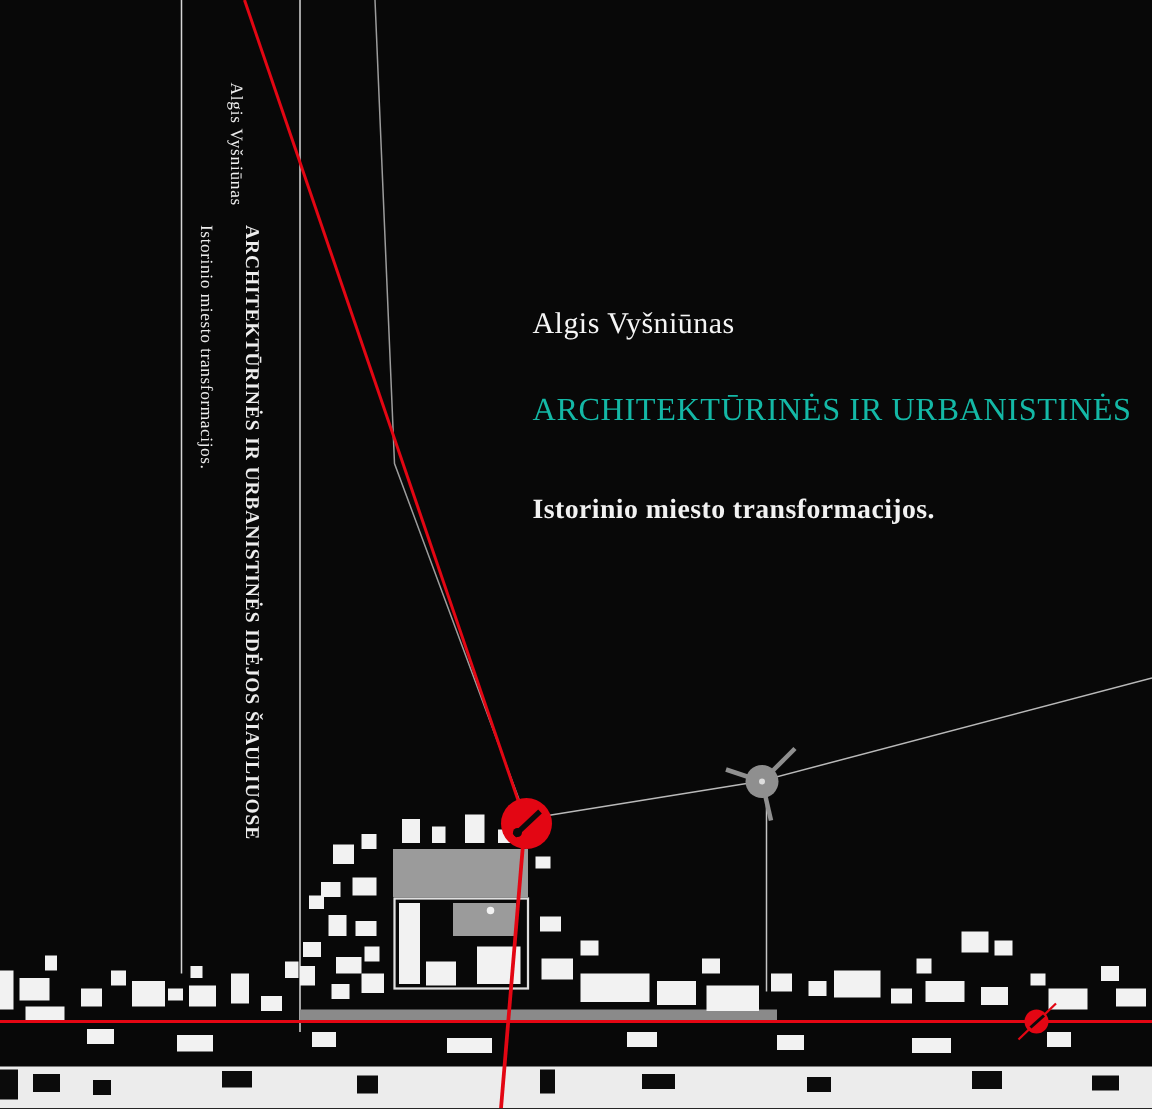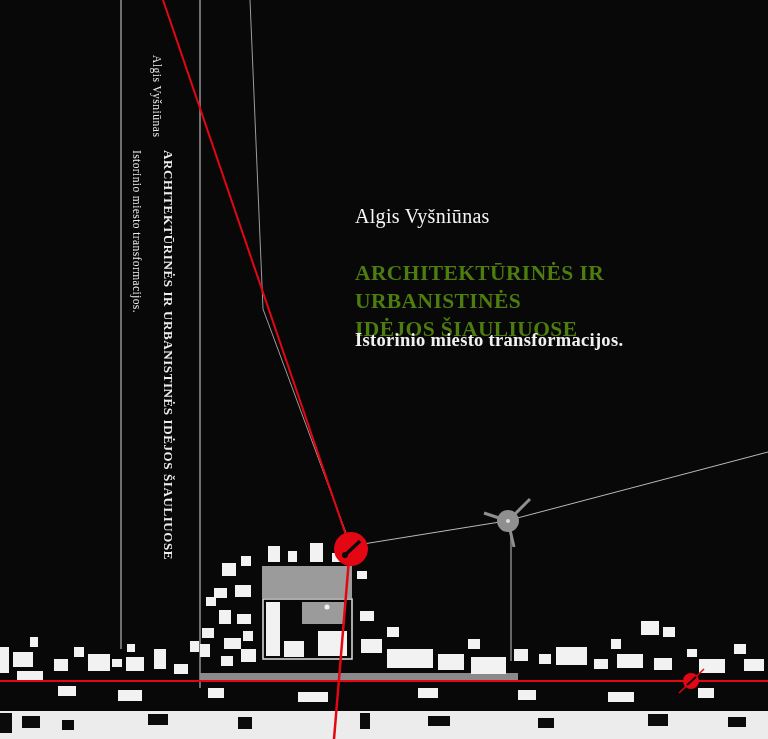--- a/index.html
+++ b/index.html
@@ -30,24 +30,24 @@
     font-size: 20px;
     letter-spacing: 0.3px;
     color: #f5f5f5;
     z-index: 3;
   }
   .front-title {
     position: absolute;
     left: 355px;
     top: 259px;
     font-size: 21.5px;
-    font-weight: 700;
+    font-weight: 400;
     line-height: 28px;
     letter-spacing: 0.4px;
-    color: #4d7c0f;
+    color: #14b8a6;
     z-index: 3;
   }
   .front-subtitle {
     position: absolute;
     left: 355px;
     top: 330px;
     font-size: 18.5px;
     font-weight: 700;
     letter-spacing: 0.3px;
     color: #f2f2f2;
@@ -223,18 +223,17 @@
   </svg>
 
   <div class="vtext spine-author">Algis Vyšniūnas</div>
   <div class="vtext spine-title">ARCHITEKTŪRINĖS IR URBANISTINĖS IDĖJOS ŠIAULIUOSE</div>
   <div class="vtext spine-subtitle">Istorinio miesto transformacijos.</div>
 
   <div class="front-author">Algis Vyšniūnas</div>
 
   <div class="front-title">
     <div>ARCHITEKTŪRINĖS IR URBANISTINĖS</div>
-    <div>IDĖJOS ŠIAULIUOSE</div>
   </div>
 
   <div class="front-subtitle">Istorinio miesto transformacijos.</div>
 
 </div>
 
 </body></html>

